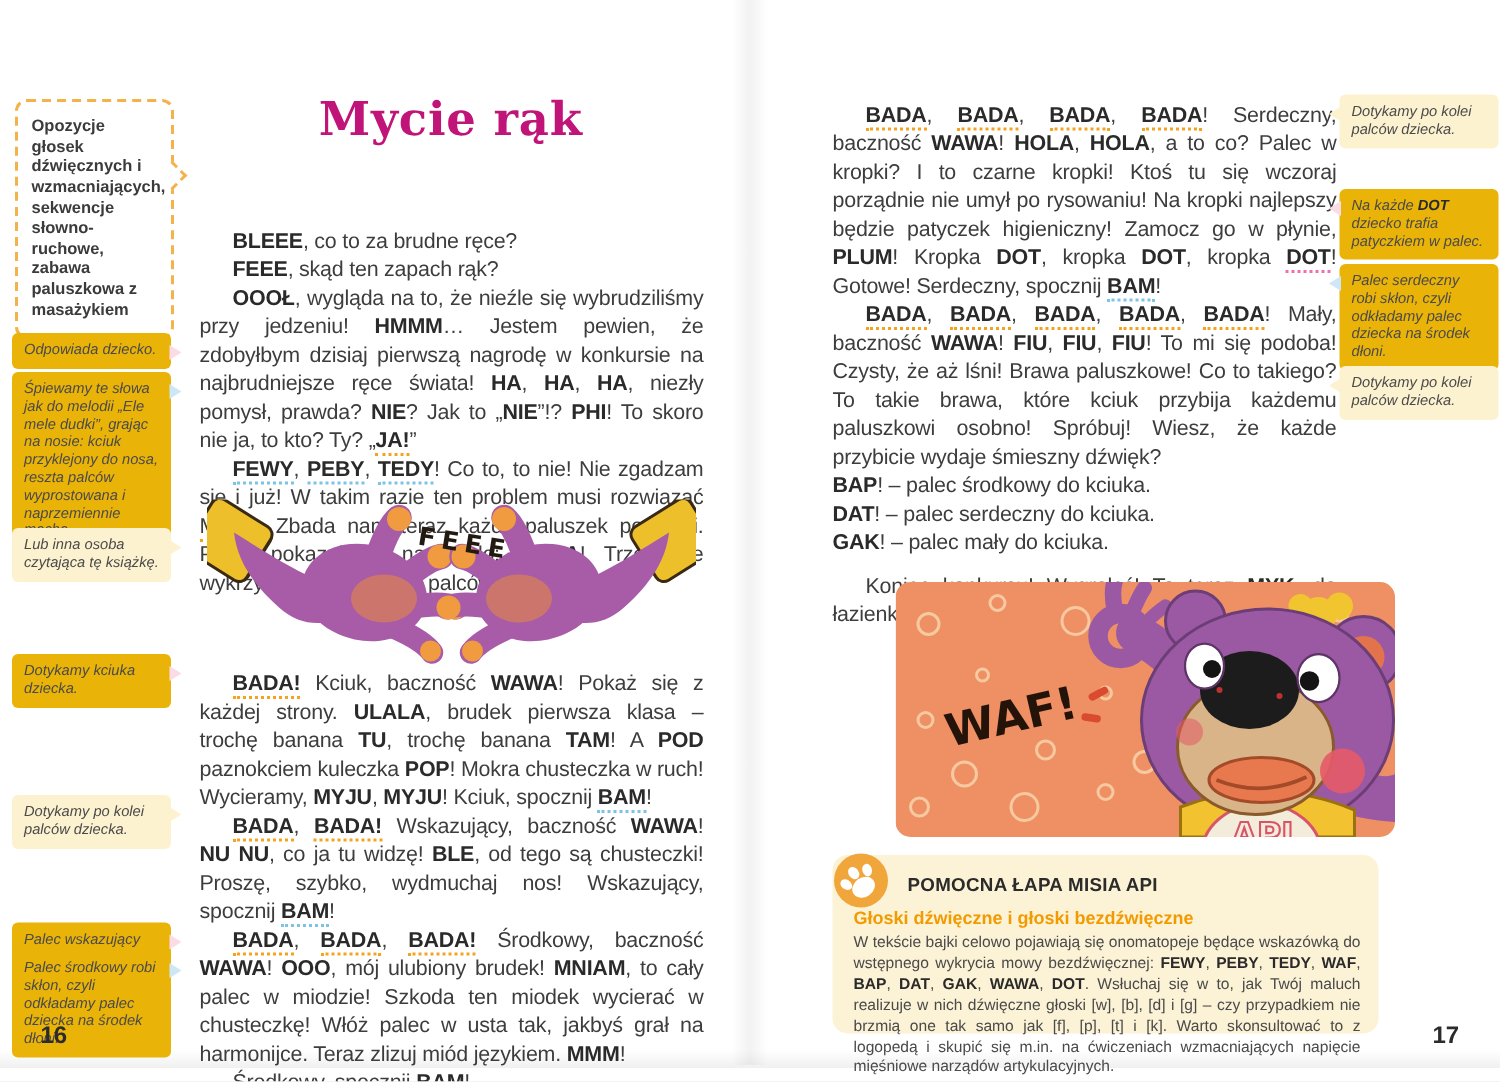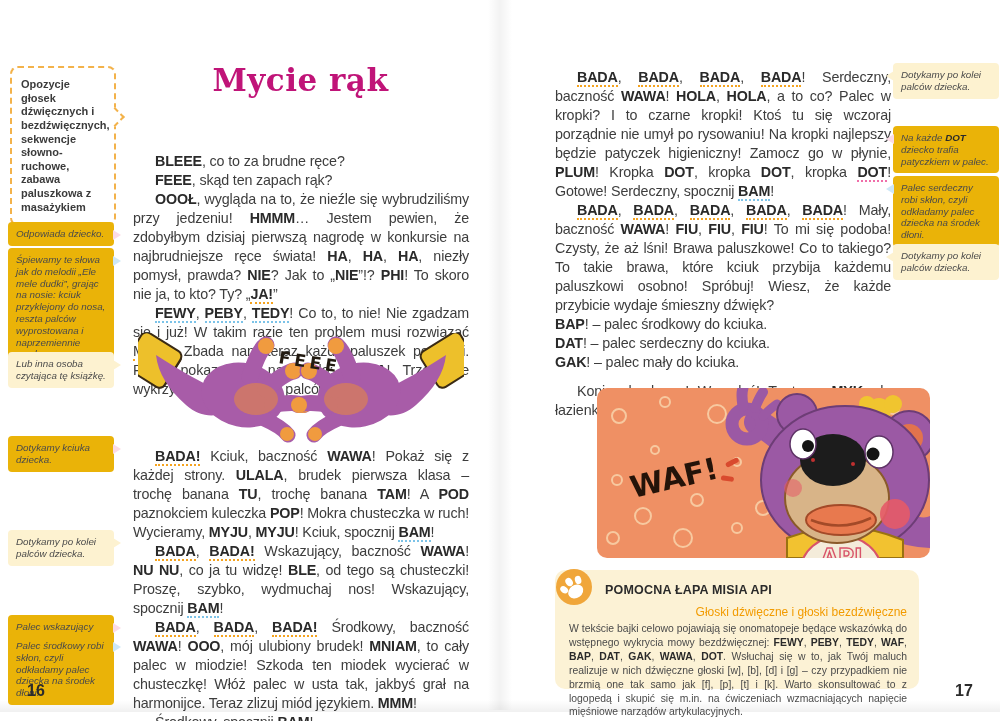--- a/index.html
+++ b/index.html
@@ -85,39 +85,39 @@
     background:#fcf2d5; border-radius:10px; padding:10px 12px 10px 14px;
   }
   .help .paw {
     position:absolute; left:0px; top:-2px; width:38px; height:38px;
   }
   .help-title{
     margin-left:36px; font-size:12.5px; font-weight:700; color:#2b2b2b;
     letter-spacing:0.2px; padding-top:3px;
   }
   .help-sub{
-    margin-top:8px; font-size:12px; font-weight:400; color:#f29b00;text-align:right;
+    margin-top:8px; font-size:12px; font-weight:700; color:#f29b00;
   }
   .help-body{
     margin-top:3px; font-size:10.4px; line-height:13.9px; text-align:justify;
     color:#4a4a4a;
   }
   
   .pagenum { position:absolute; font-size:16px; font-weight:700; color:#2b2b2b; }
   .pagenum.left  { left:27px;  top:682px; }
   .pagenum.right { left:955px; top:682px; }
 </style>
 </head>
 <body>
 
 <div class="spread">
   <div class="gutter"></div>
   <div class="bottom-shadow"></div>
 
-  <div class="topic">Opozycje głosek dźwięcznych i bezdźwięcznych, sekwencje słowno-ruchowe, zabawa paluszkowa z masażykiem</div>
+  <div class="topic">Opozycje głosek dźwięcznych i wzmacniających, sekwencje słowno-ruchowe, zabawa paluszkowa z masażykiem</div>
 
   <h1 class="title">Mycie rąk</h1>
 
   <div class="col" style="left:133px; top:122px;margin-top:30px;">
       <p class="para"><span class="mk-b">BLEEE</span>, co to za brudne ręce?</p>
       <p class="para"><span class="mk-b">FEEE</span>, skąd ten zapach rąk?</p>
       <p class="para"><span class="mk-b">OOOŁ</span>, wygląda na to, że nieźle się wybrudziliśmy przy jedzeniu! <span class="mk-b">HMMM</span>… Jestem pewien, że zdobyłbym dzisiaj pierwszą nagrodę w konkursie na najbrudniejsze ręce świata! <span class="mk-b">HA</span>, <span class="mk-b">HA</span>, <span class="mk-b">HA</span>, niezły pomysł, prawda? <span class="mk-b">NIE</span>? Jak to „<span class="mk-b">NIE</span>”!? <span class="mk-b">PHI</span>! To skoro nie ja, to kto? Ty? „<span class="mk-o">JA!</span>”</p>
       <p class="para"><span class="mk-u">FEWY</span>, <span class="mk-u">PEBY</span>, <span class="mk-u">TEDY</span>! Co to, to nie! Nie zgadzam się i już! W takim razie ten problem musi rozwiązać <span class="mk-m">Mama</span>. Zbada nam teraz każdy paluszek po kolei. Palce pokazujemy na hasło: <span class="mk-b">BADA</span>! Trzeba je wykrzyknąć tyle razy, ile palców pokazujemy.</p>
     </div>
 

